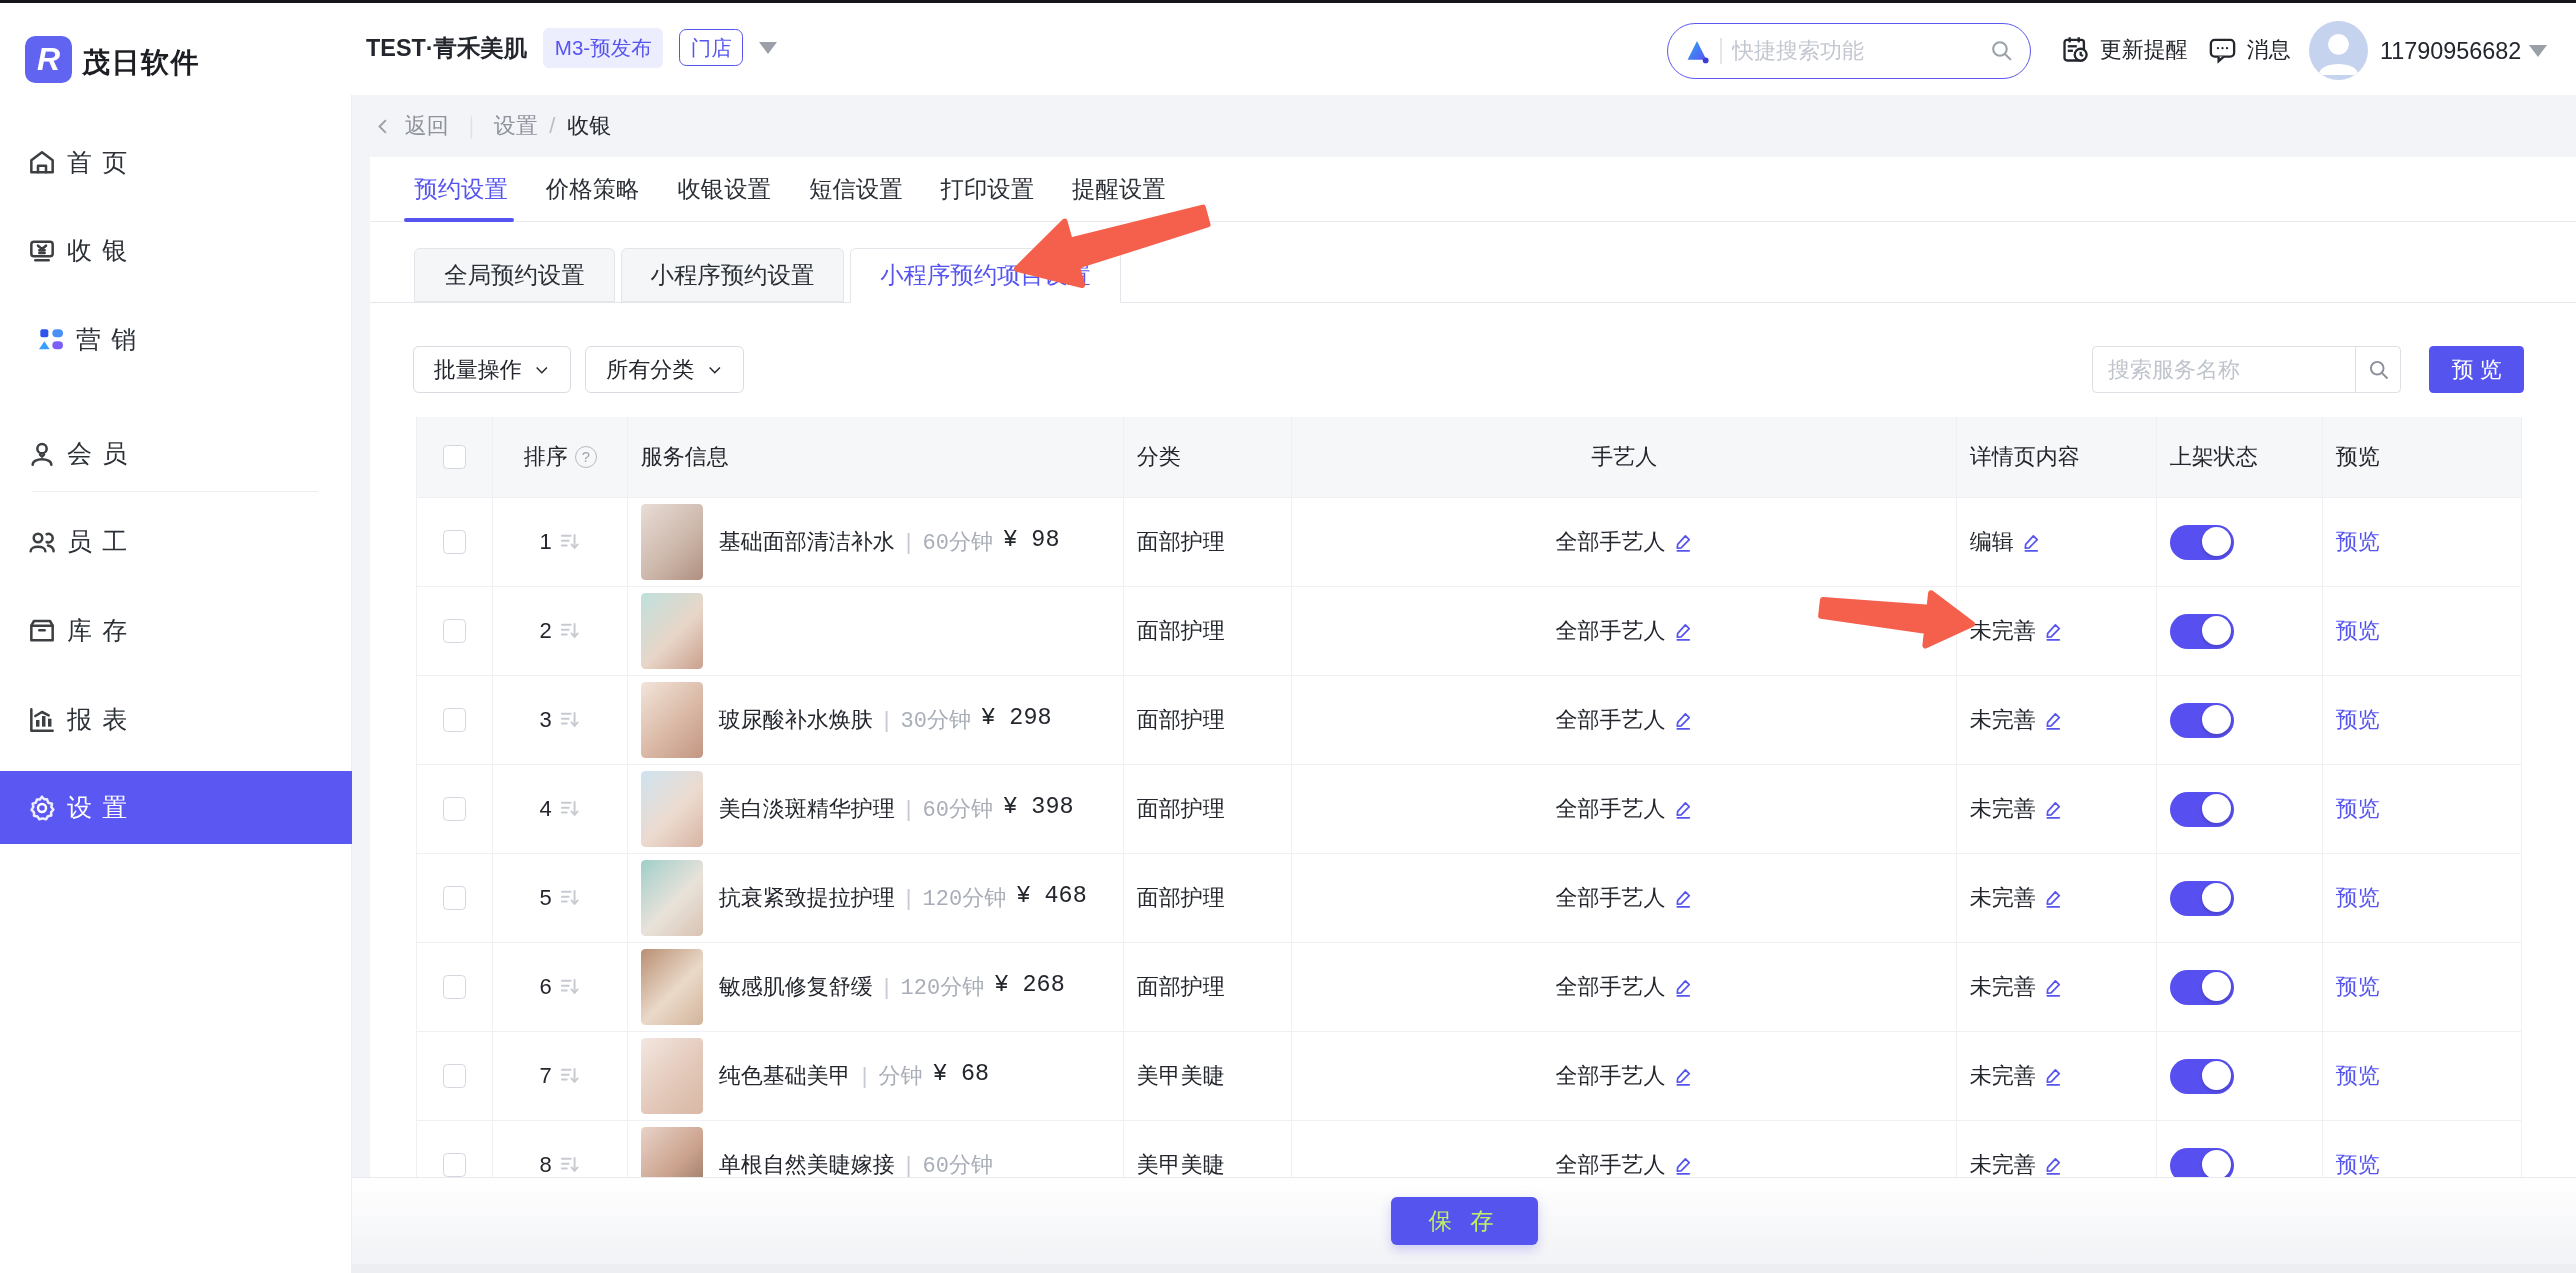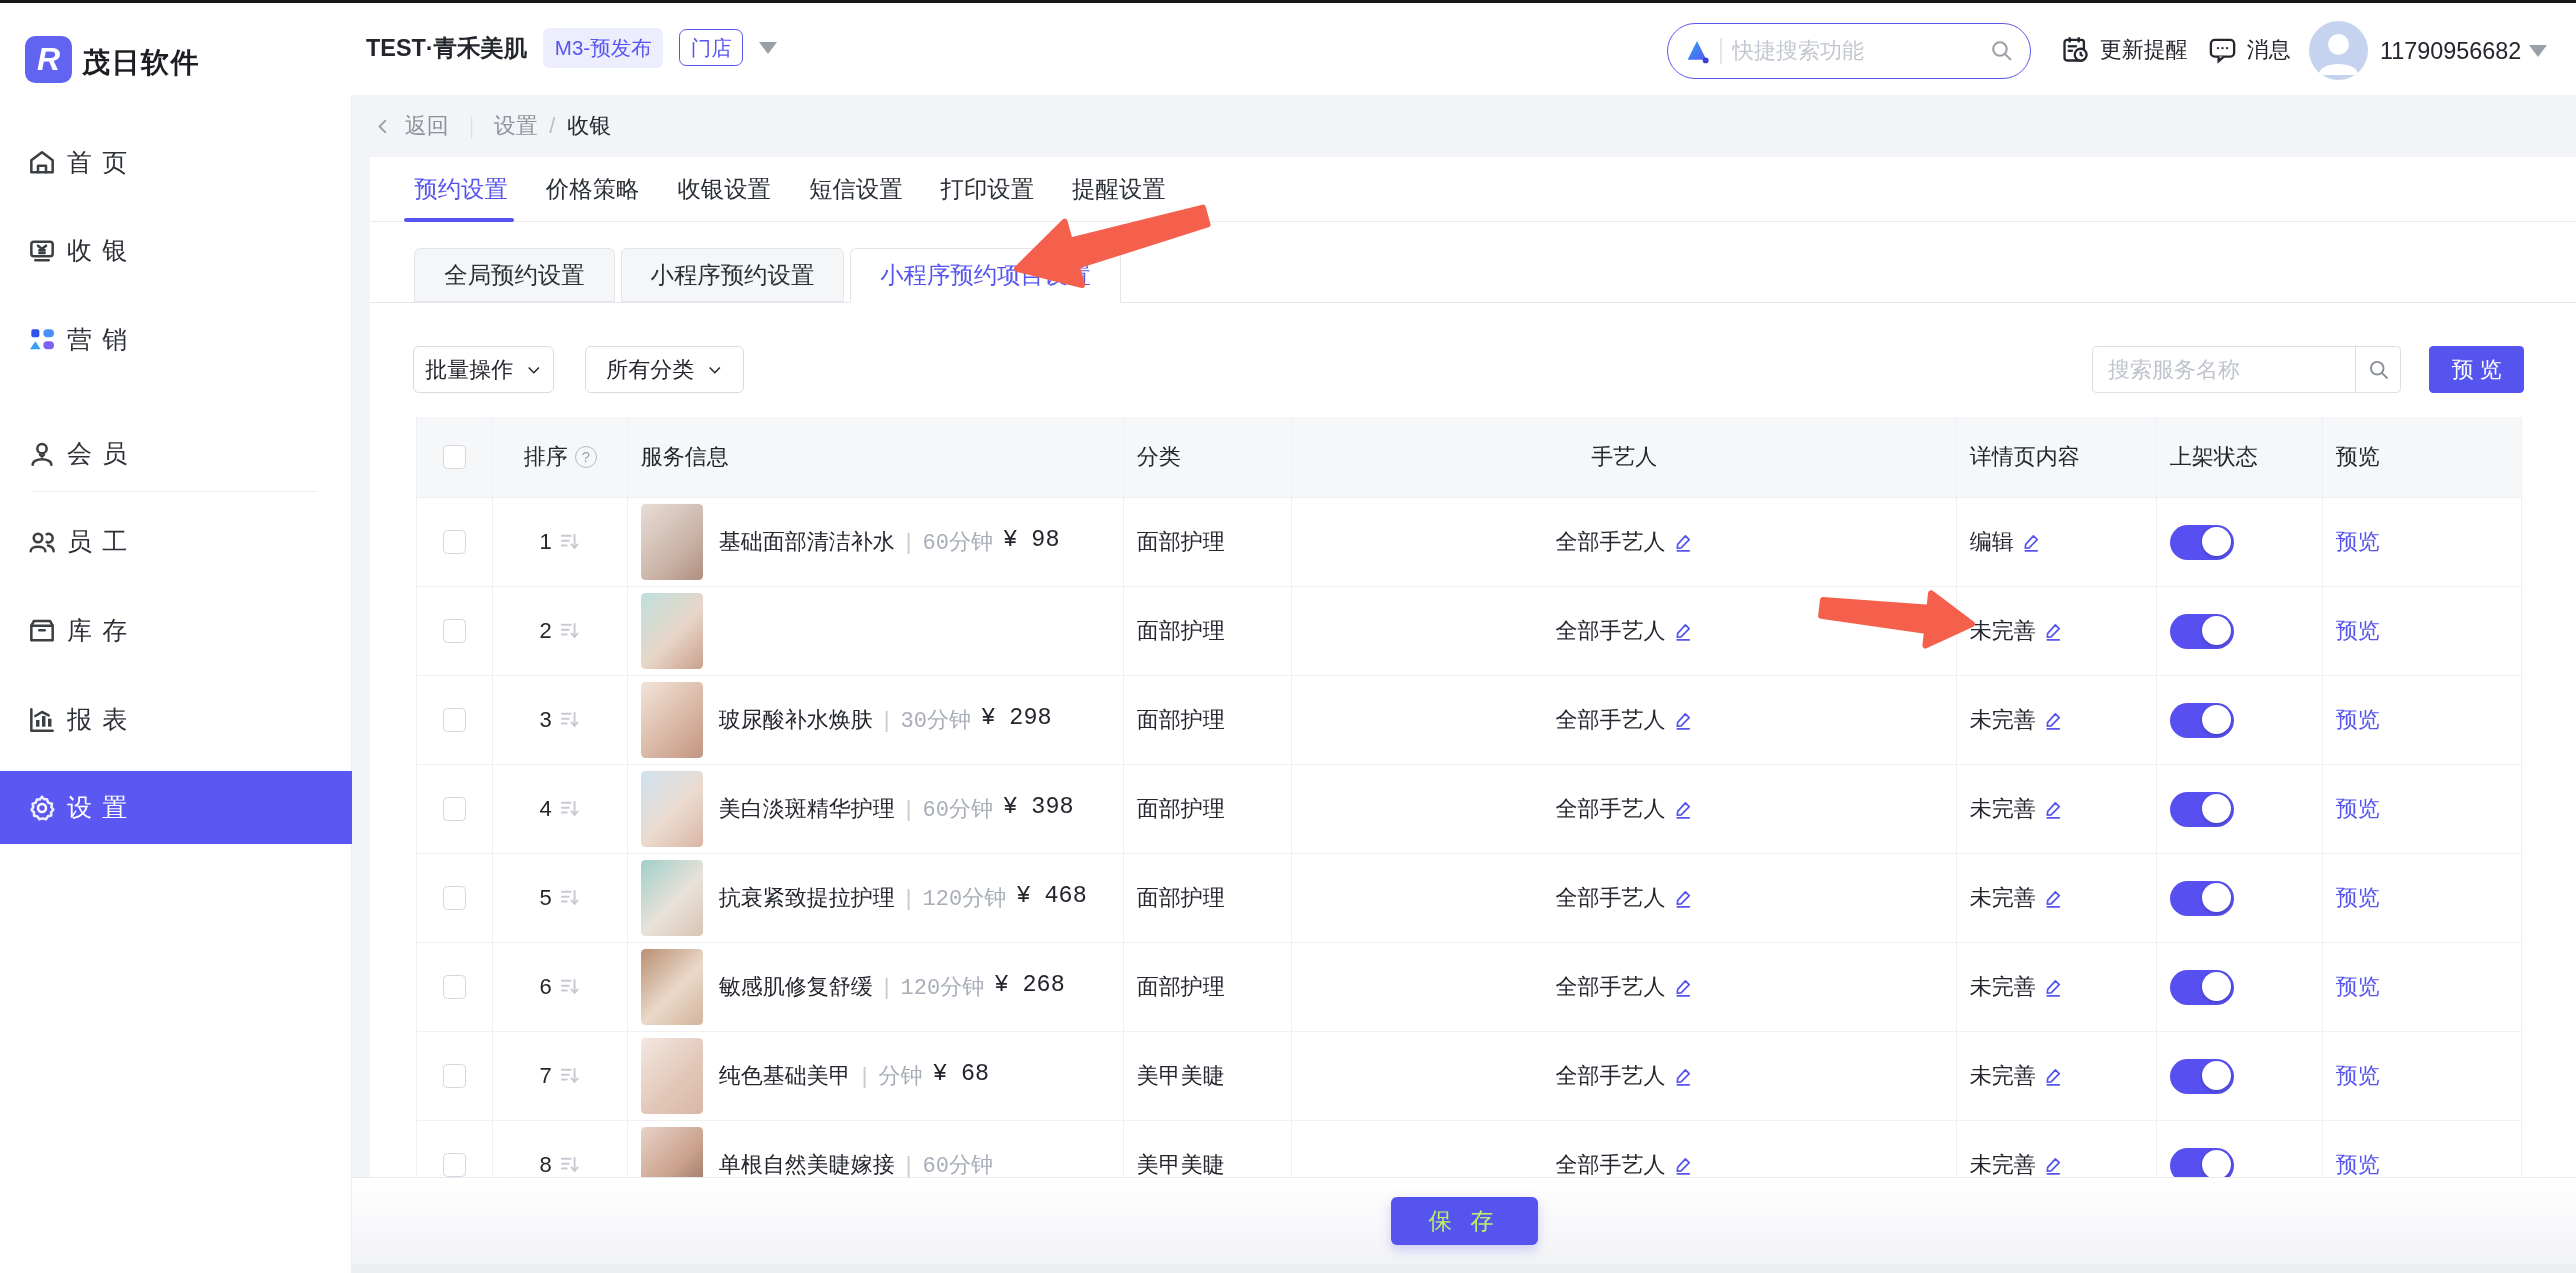--- a/index.html
+++ b/index.html
@@ -61,21 +61,21 @@
   
   #subtabs-row{position:absolute;left:0;top:91px;width:2206px;height:55px;border-bottom:0.7px solid #e4e6ea;
                display:flex;align-items:flex-end;padding-left:44px;}
   .subtab{height:54px;display:flex;align-items:center;padding:0 29px;font-size:23.4px;color:#2b2f36;
           background:#f5f6f8;border:0.7px solid #e3e5ea;border-radius:5.9px 5.9px 0 0;margin-right:5.9px;cursor:pointer;}
   .subtab.active{background:#fff;color:#5654ef;border-bottom:0.7px solid #fff;height:55px;margin-bottom:-0.7px;}
 
   
   .dd-btn{position:absolute;top:189px;height:47px;border:0.7px solid #d8dbe2;border-radius:5.9px;background:#fff;
           display:flex;align-items:center;justify-content:center;gap:11.7px;font-size:22px;color:#23262d;cursor:pointer;}
-  #dd-batch{left:43px;width:141px;text-align:center;}
+  #dd-batch{left:43px;width:158px;text-align:center;}
   #dd-category{left:215px;width:159px;}
   #svc-search{position:absolute;left:1722px;top:189px;width:309px;height:47px;border:0.7px solid #dcdfe4;
               border-radius:4.4px;background:#fff;display:flex;}
   #svc-search input{border:none;outline:none;flex:1;padding:0 14.7px;font-size:22px;color:#0f766e;background:transparent;
                     font-family:inherit;min-width:0;}
   #svc-search input::placeholder{color:#bfc3cc;}
   #svc-search .search-seg{width:45px;border-left:0.7px solid #dcdfe4;display:flex;align-items:center;justify-content:center;cursor:pointer;}
   #preview-btn{position:absolute;left:2059px;top:189px;width:95px;height:47px;background:#5654ef;color:#fff;
                border:none;border-radius:4.4px;font-size:22px;display:flex;align-items:center;justify-content:center;cursor:pointer;}
 
@@ -208,21 +208,21 @@
       <div class="side-item" style="top: 119px;">
         <span class="s-icon">
           <svg width="32" height="32" viewBox="0 0 24 24" fill="none" stroke="#3c4043" stroke-width="1.9" stroke-linecap="round" stroke-linejoin="round">
             <rect x="4" y="5" width="16" height="11" rx="2"></rect>
             <path d="M9 8 L12 10.5 L15 8 M10 11.5 H14 M10 13.5 H14"></path>
             <path d="M7 19 H17"></path>
           </svg>
         </span>
                  <span class="s-label">收银</span>
       </div>
-      <div class="side-item" style="top: 208px;">
+      <div class="side-item" style="top: 208px; margin-left: 9px;">
         <span class="s-icon">
           <svg width="32" height="32" viewBox="0 0 24 24">
             <rect x="4" y="4" width="6" height="6" rx="1.5" fill="#2f54eb"></rect>
             <rect x="13" y="4" width="8" height="6" rx="3" fill="#4a90f7"></rect>
             <path d="M7 13 L11 19 H3 Z" fill="#37a0f8"></path>
             <rect x="13" y="13" width="8" height="6" rx="3" fill="#7b61f5"></rect>
           </svg>
         </span>
                  <span class="s-label">营销</span>
       </div>

